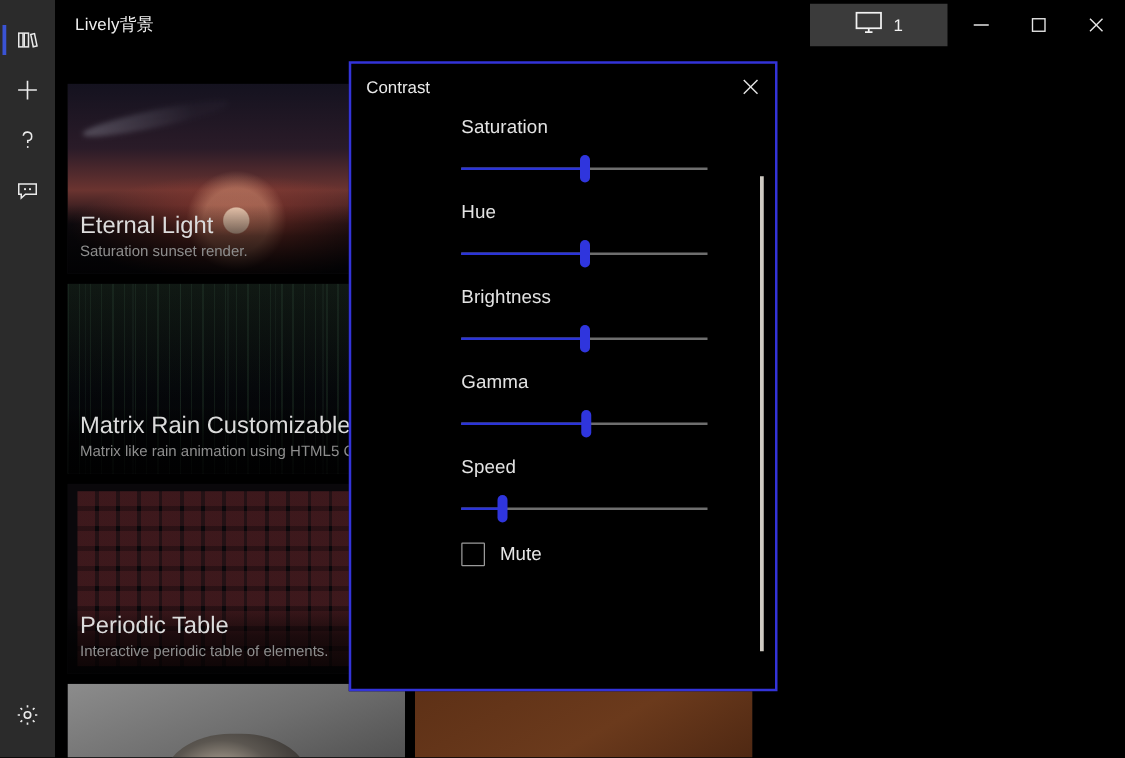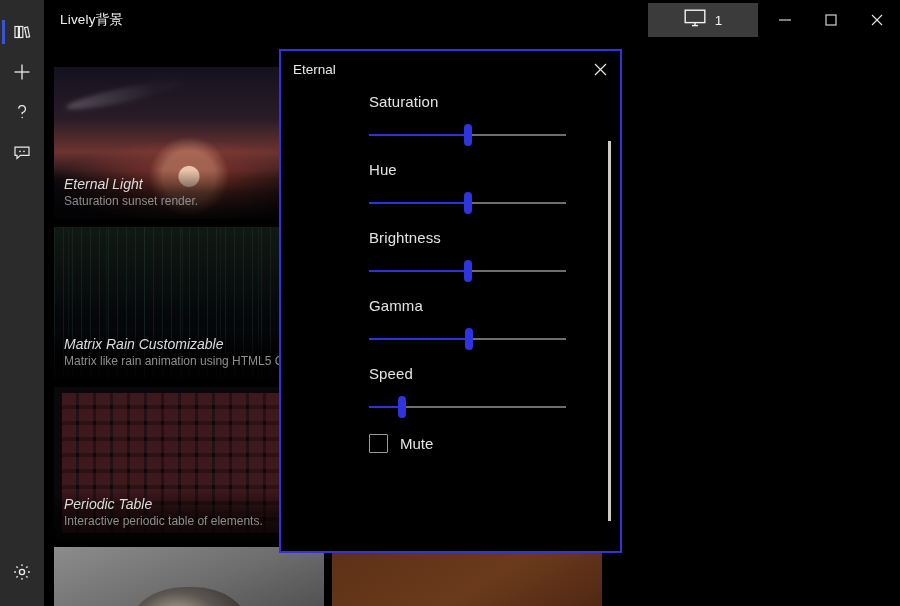--- a/index.html
+++ b/index.html
@@ -129,26 +129,25 @@
   }
   .card .meta {
     position: absolute;
     left: 0;
     right: 0;
     bottom: 0;
     padding: 6px 10px 10px 10px;
     background: linear-gradient(to bottom, rgba(0,0,0,0) 0%, rgba(0,0,0,0.55) 45%, rgba(0,0,0,0.8) 100%);
   }
   .card .c-title {
-    font-size: 14px;
+    font-size: 19px;
     color: #dcdcdc;
     white-space: nowrap;
     overflow: hidden;
     margin-bottom: 2px;
-    font-style: italic;
   }
   .card .c-desc {
     font-size: 12px;
     color: #8e8e8e;
     line-height: 15px;
     overflow: hidden;
   }
 
   
   .art-sunset {
@@ -521,21 +520,21 @@
     </div>
 
     <div class="card" style="left:288px; top:507px; width:270px; height:152px;">
       <div class="thumb art-rust"></div>
     </div>
 
   </div>
 
   <div id="dialog">
     <div id="dialog-header">
-      <div id="dialog-title">Eternal</div>
+      <div id="dialog-title">Contrast</div>
       <div id="dialog-header-spacer"></div>
       <div id="dialog-close">
         <svg width="15" height="15" viewBox="0 0 15 15" stroke="#e4e4e4" stroke-width="1.15">
           <line x1="2" y1="2" x2="13" y2="13"></line>
             <line x1="13" y1="2" x2="2" y2="13"></line>
         </svg>
       </div>
     </div>
 
     <div id="dialog-body">

